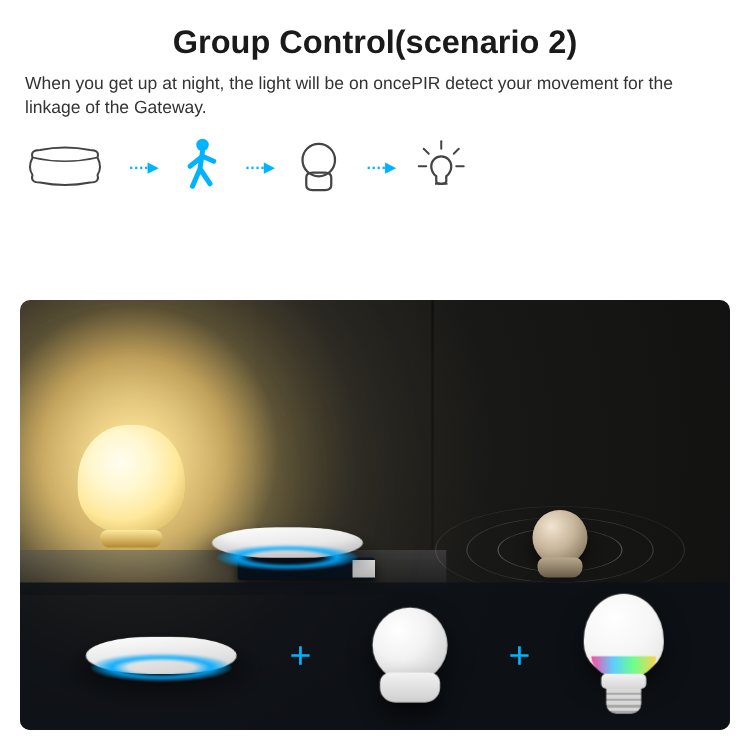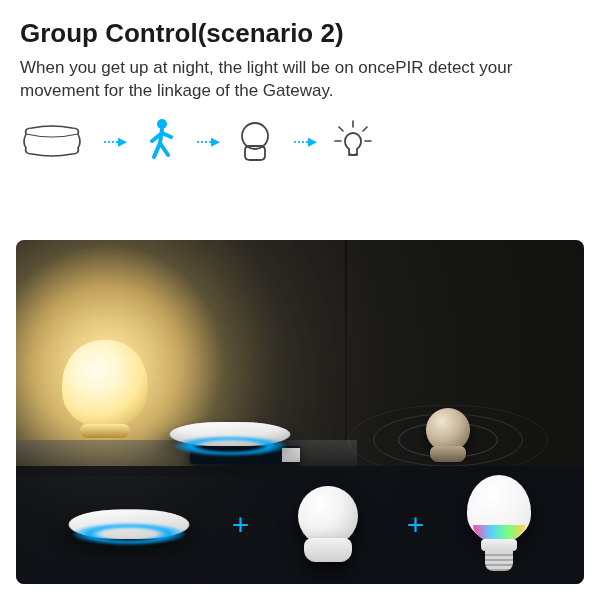--- a/index.html
+++ b/index.html
@@ -11,24 +11,25 @@
     overflow: hidden;
     position: relative;
   }
   .header {
     padding: 18px 20px 8px 20px;
   }
   .title {
     font-size: 26px;
     font-weight: 600;
     color: #1a1a1a;
+    text-align: center;
   }
   .description {
     padding: 0 20px 14px 20px;
-    font-size: 17px;
+    font-size: 14px;
     line-height: 1.35;
     color: #333;
   }
 
   
   .flow {
     display: flex;
     align-items: center;
     gap: 18px;
     padding: 0 20px 18px 20px;

